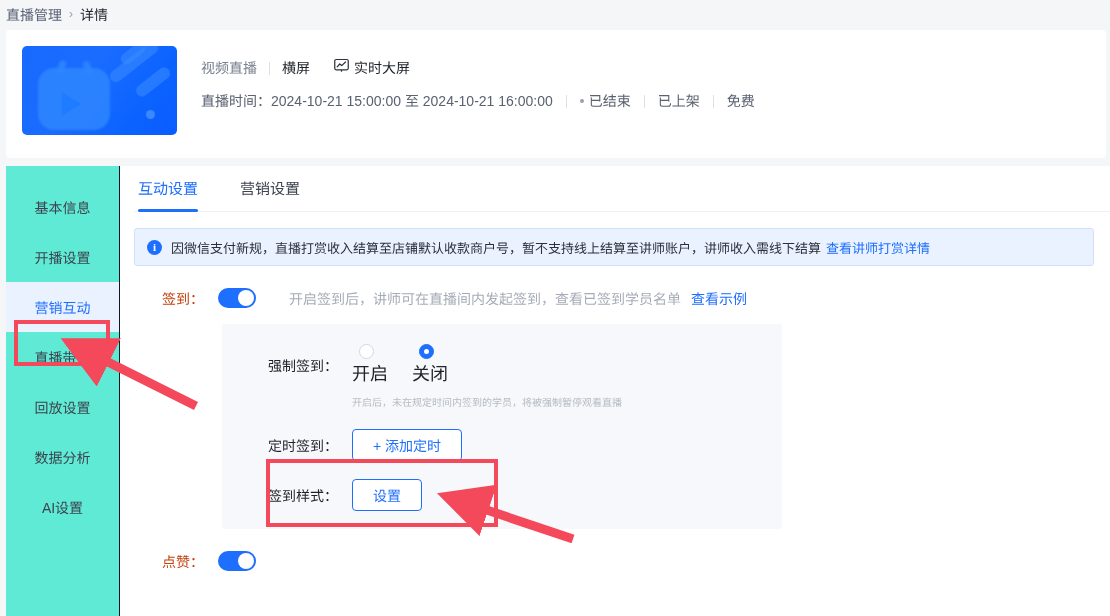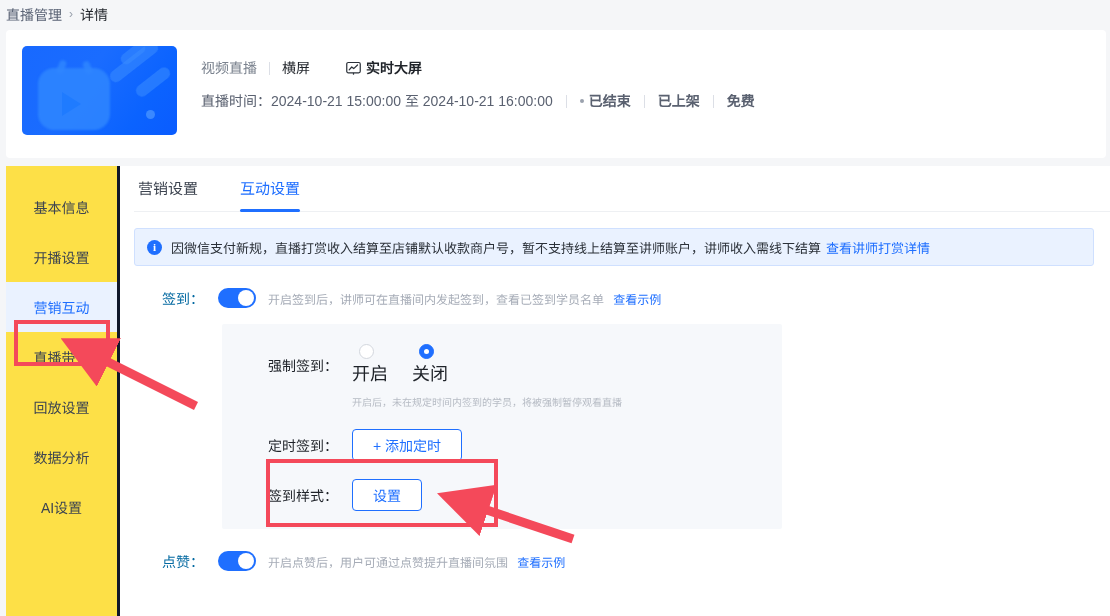--- a/index.html
+++ b/index.html
@@ -79,47 +79,47 @@
   .info-meta { margin-left: 24px; padding-top: 2px; }
   .live-title { font-size: 17px; font-weight: 700; color: #1f2329; line-height: 24px; letter-spacing:.2px;}
   .meta-row {
     margin-top: 10px;
     display: flex; align-items: center;
     font-size: 14px; color: #7a828e;
     line-height: 20px;
   }
   .meta-row .divider { width: 1px; height: 13px; background: #dcdfe6; margin: 0 12px; }
   .meta-row .screen-mode { color: #1f2329; }
-  .bigscreen { display:flex; align-items:center; margin-left: 36px; color:#1f2329; cursor:pointer;font-weight:bold;}
+  .bigscreen { display:flex; align-items:flex-start; margin-left: 24px; color:#1f2329; cursor:pointer;}
   .bigscreen svg { margin-right: 5px; display:block; }
 
   .time-row {
     margin-top: 13px;
     display: flex; align-items: center;
     font-size: 14px; color: #5a6170;
     line-height: 20px;
   }
   .time-row .vsep { width:1px; height:13px; background:#dcdfe6; margin: 0 13px; }
   .status-dot { width:4px; height:4px; border-radius:50%; background:#9aa1ad; margin-right:5px; }
-  .badge { color:#5a6170;font-weight:bold; }
+  .badge { color:#5a6170; }
 
   
   .content {
     position: absolute;
     left: 6px; top: 166px;
     width: 1104px; height: 450px;
     background: #ffffff;
     display: flex;
   }
   .sidebar {
     width: 114px;
     flex: 0 0 114px;
-    border-right: 3px solid #0f172a;
+    border-right: 1px solid #0f172a;
     padding-top: 16px;
-    background: #fde047;
+    background: #5eead4;
   }
   .side-item {
     height: 50px;
     display: flex; align-items: center; justify-content: center;
     font-size: 14px; color: #3d4450;
     cursor: pointer;
   }
   .side-item.active {
     background: #eaf2ff;
     color: #1f6fff;
@@ -159,31 +159,31 @@
     width: 15px; height: 15px; border-radius: 50%;
     background: #1f6fff; color:#fff;
     font-size: 11px; font-weight: 700;
     display:flex; align-items:center; justify-content:center;
     margin-right: 9px; flex: 0 0 auto;
     font-family: "Liberation Serif", serif;
   }
   .notice .link { color:#1f6fff; cursor:pointer; margin-left: 5px; }
 
   .setting-row { display:flex; align-items:center; margin: 22px 0 0 12px; }
-  .setting-row .lbl { font-size:14px; color:#0369a1; width: 58px; text-align:right; }
+  .setting-row .lbl { font-size:14px; color:#c2410c; width: 58px; text-align:right; }
   .switch {
     width: 38px; height: 20px; border-radius: 10px;
     background: #1f6fff; margin-left: 14px;
     position: relative; cursor:pointer; flex:0 0 auto;
   }
   .switch .knob {
     position:absolute; top:2px; right:2px;
     width:16px; height:16px; border-radius:50%; background:#fff;
   }
-  .hint { font-size:12px; color:#a6acb7; margin-left:12px; }
+  .hint { font-size:14px; color:#a6acb7; margin-left:33px; }
   .hint .link { color:#1f6fff; cursor:pointer; margin-left: 6px; }
 
   .panel {
     margin: 16px 0 0 88px;
     width: 560px;
     background: #f6f8fb;
     padding: 20px 0 18px 0;
     border-radius: 2px;
   }
   .p-row { display:flex; align-items:center; margin-left: 32px; }
@@ -293,22 +293,22 @@
         </div>
       <div class="side-item">
           <span>AI设置</span>
         </div>
 
     </div>
 
     <div class="main">
 
       <div class="tabs">
+        <div class="tab active"><span>互动设置</span></div>
         <div class="tab"><span>营销设置</span></div>
-        <div class="tab active"><span>互动设置</span></div>
       </div>
 
       <div class="notice">
         <span class="icn">i</span>
         <span>因微信支付新规，直播打赏收入结算至店铺默认收款商户号，暂不支持线上结算至讲师账户，讲师收入需线下结算</span>
         <span class="link">查看讲师打赏详情</span>
       </div>
 
       <div class="setting-row">
         <span class="lbl">签到：</span>
@@ -346,24 +346,20 @@
           <span class="p-lbl">签到样式：</span>
           <span class="btn-outline">设置</span>
         </div>
       </div>
 
       <div class="setting-row" style="margin-top:22px;">
         <span class="lbl">点赞：</span>
         <span class="switch">
             <span class="knob"></span>
           </span>
-        <span class="hint">
-          <span>开启点赞后，用户可通过点赞提升直播间氛围</span>
-          <span class="link">查看示例</span>
-        </span>
       </div>
 
     </div>
   </div>
 
   <div class="anno anno-1"></div>
   <div class="anno anno-2"></div>
 
   <svg class="arrow-svg">
     <defs>

